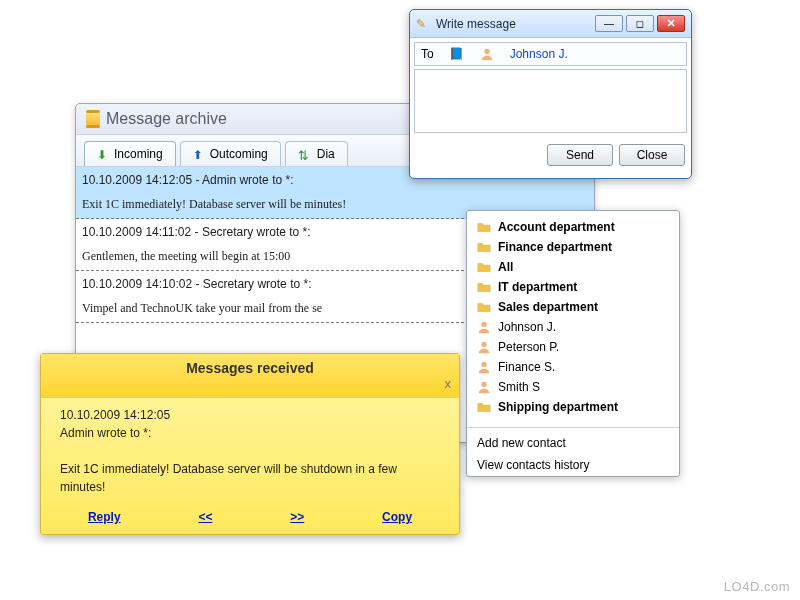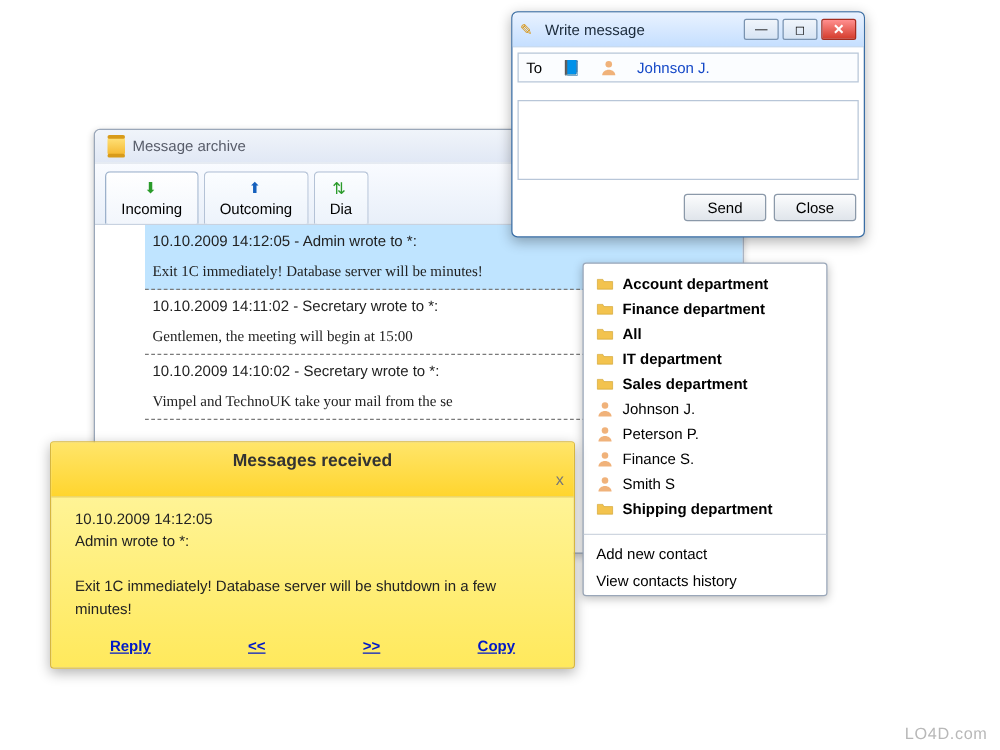--- a/index.html
+++ b/index.html
@@ -4,58 +4,58 @@
 <style>
 * { box-sizing: border-box; margin: 0; padding: 0; font-family: Tahoma, Arial, sans-serif; font-size: 12px; }
 body { background: #fff; width: 800px; height: 600px; position: relative; overflow: hidden; }
 
 
 .archive-window { position: absolute; left: 75px; top: 103px; width: 520px; height: 340px; background: #fff; border: 1px solid #9aa7b9; border-radius: 5px 5px 0 0; box-shadow: 0 2px 6px rgba(0,0,0,0.2); }
 .archive-title { background: linear-gradient(#f0f4fa, #e1e8f5); border-bottom: 1px solid #c8d2e0; padding: 6px 10px; display: flex; align-items: center; gap: 6px; border-radius: 5px 5px 0 0; }
 .archive-title .scroll-icon { width: 14px; height: 14px; background: linear-gradient(#ffe27a,#f5b830); border-radius: 2px; position:relative; display:inline-block;}
 .archive-title .scroll-icon::before,.archive-title .scroll-icon::after{content:'';position:absolute;left:0;right:0;height:3px;background:#d89b1a;border-radius:2px;}
 .archive-title .scroll-icon::before{top:-2px;} .archive-title .scroll-icon::after{bottom:-2px;}
-.archive-title span.t { color: #585d6a; font-size: 12px; }
+.archive-title span.t { color: #585d6a; font-size: 16px; }
 .archive-tabs { background: linear-gradient(#f9fbff,#e8eff9); border-bottom: 1px solid #c8d2e0; padding: 6px 8px 0 8px; display: flex; gap: 4px; }
-.tab { display:inline-flex; align-items:center; gap:5px; padding: 5px 12px; border: 1px solid #b4c2d6; border-bottom: none; border-radius: 4px 4px 0 0; background: linear-gradient(#fbfdff,#edf3fb); cursor: pointer; flex-direction: column; }
+.tab { display:inline-flex; align-items:center; gap:5px; padding: 5px 12px; border: 1px solid #b4c2d6; border-bottom: none; border-radius: 4px 4px 0 0; background: linear-gradient(#fbfdff,#edf3fb); cursor: pointer; }
 .tab.active { background: linear-gradient(#fff,#f2f6fc); border-color:#9cb1cb; }
 .tab-icon-down { width:12px;height:12px;display:inline-block; }
 .tab-icon-down::before{content:'⬇';color:#2a9b2a;font-size:12px;}
 .tab-icon-up { width:12px;height:12px;display:inline-block;}
 .tab-icon-up::before{content:'⬆';color:#1560bd;font-size:12px;}
 .tab-icon-dual{width:14px;height:12px;display:inline-block;}
 .tab-icon-dual::before{content:'⇅';color:#2a9b2a;font-size:13px;}
 .archive-body { padding: 0; }
-.msg-row { padding: 6px 6px; border-bottom: 1px dashed #7a7a7a; margin-left: 40px; }
+.msg-row { padding: 6px 6px; border-bottom: 1px dashed #7a7a7a; }
 .msg-row.sel { background:#bfe4ff; }
 .msg-meta { color:#222; margin-bottom:10px; }
 .msg-text { color:#222;font-family:Liberation Serif, serif; }
 
 
 .write-window { position:absolute; left:409px; top:9px; width:283px; background:#fff; border:1px solid #3a6ea5; border-radius:5px; box-shadow:0 3px 10px rgba(0,0,0,0.3); z-index:20; }
 .write-title { background:linear-gradient(#e9f2ff,#c5dfff); border-bottom:1px solid #a9c4e5; padding:5px 6px; display:flex; align-items:center; border-radius:5px 5px 0 0;}
 .write-title .pencil{width:14px;height:14px;display:inline-block;margin-right:6px;}
 .write-title .pencil::before{content:'✎';color:#d88e00;}
 .write-title span.t{color:#1a2a3a;}
 .win-controls{margin-left:auto;display:flex;gap:3px;}
 .win-btn{width:28px;height:17px;border:1px solid #7a93b0;border-radius:2px;background:linear-gradient(#f0f5fb,#d7e4f4);display:flex;align-items:center;justify-content:center;font-size:10px;cursor:pointer;}
 .win-btn.close{background:linear-gradient(#ff8f8f,#d43c2c);color:#fff;border-color:#a52c1f;font-size:11px;font-weight:bold;}
 .write-body{padding:4px;}
-.to-row{border:1px solid #b8c6d8;background:#fbfdff;display:flex;align-items:center;padding:4px 6px;gap:16px;margin-bottom:14px;}
+.to-row{border:1px solid #b8c6d8;background:#fbfdff;display:flex;align-items:center;padding:4px 6px;gap:16px;margin-bottom:3px;}
 .addr-icon{width:14px;height:14px;display:inline-block;}
 .addr-icon::before{content:'📘';font-size:12px;}
 .user-icon{width:14px;height:14px;display:inline-block;}
 .user-icon svg{width:14px;height:14px;}
 .to-row .recip{color:#1448c7;}
 .write-text{width:100%;height:64px;border:1px solid #b8c6d8;resize:none;padding:4px;}
 .write-btns{display:flex;justify-content:flex-end;gap:6px;padding:8px 2px;}
 .btn{min-width:66px;padding:3px 10px;border:1px solid #8b99a9;border-radius:3px;background:linear-gradient(#fbfcfd,#e0e5eb);cursor:pointer;text-align:center;}
 
 
-.contacts{position:absolute;left:466px;top:210px;width:196px;background:#fff;border:1px solid #9aa7b9;border-radius:3px;box-shadow:0 2px 8px rgba(0,0,0,0.25);z-index:15;}
+.contacts{position:absolute;left:466px;top:210px;width:214px;background:#fff;border:1px solid #9aa7b9;border-radius:3px;box-shadow:0 2px 8px rgba(0,0,0,0.25);z-index:15;}
 .contacts-list{padding:6px 4px;}
 .c-row{display:flex;align-items:center;gap:7px;padding:3px 6px;cursor:pointer;}
 .c-row.bold{font-weight:bold;}
 .folder-icon{width:14px;height:14px;display:inline-block;}
 .folder-icon svg{width:14px;height:14px;}
 .contacts hr{border:none;border-top:1px solid #cfd6e0;margin:4px 0;}
 .c-menu{padding:4px 10px;cursor:pointer;}
 
 
 .notify{position:absolute;left:40px;top:353px;width:420px;background:linear-gradient(#fff7a8,#ffe95c);border:1px solid #d6b640;border-radius:3px;box-shadow:0 3px 10px rgba(0,0,0,0.3);z-index:25;}

